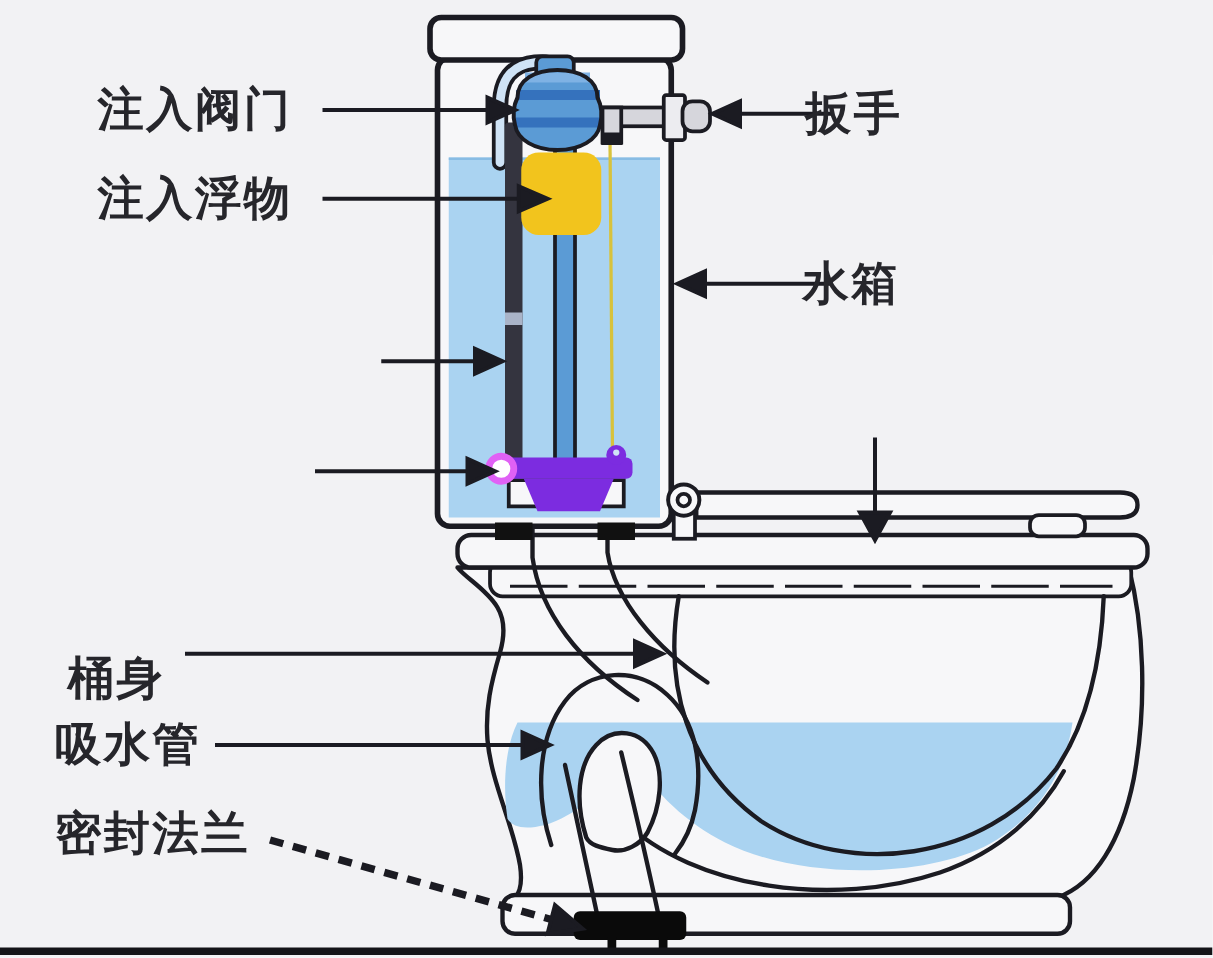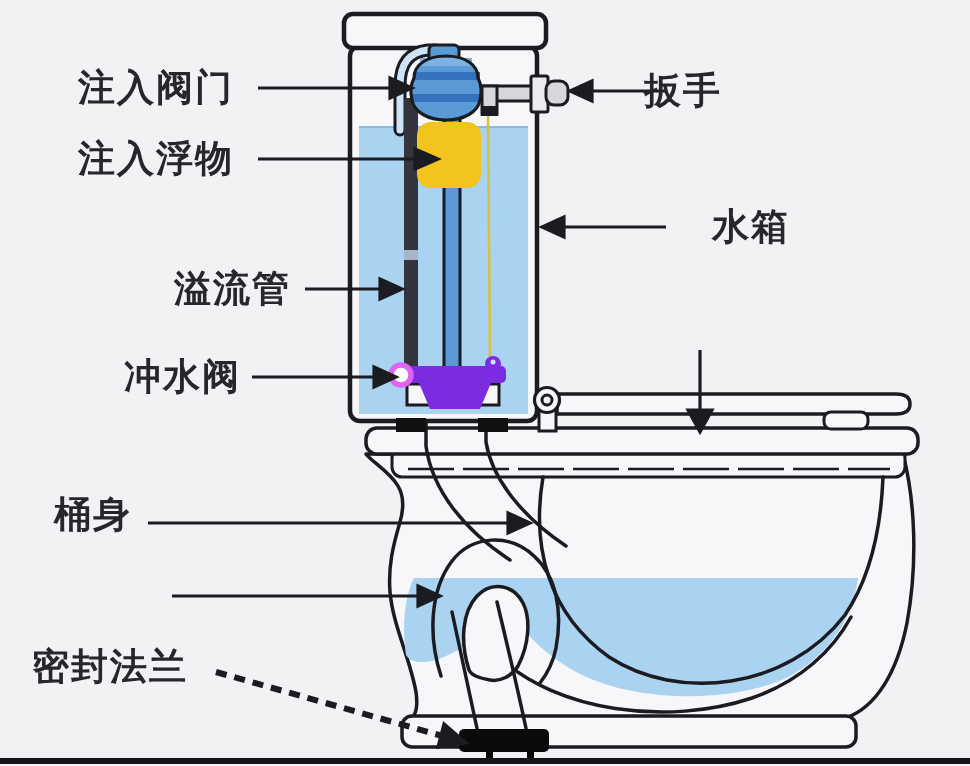--- a/index.html
+++ b/index.html
@@ -200,27 +200,26 @@
         <line x1="216" y1="672" x2="446" y2="737" stroke-width="6" stroke-dasharray="11 8"></line>
         <polygon points="466,743 438,747 444,724"></polygon>
       </g>
     </g>
   </svg>
 
   <div class="lbl" style="left:78px;top:69px">注入阀门</div>
 
   <div class="lbl" style="left:78px;top:140px">注入浮物</div>
 
-  <div class="lbl" style="left:174px;top:270px">溢流管</div>
-
-  <div class="lbl" style="left:124px;top:358px">冲水阀</div>
-
-  <div class="lbl" style="left:54px;top:496px">桶身</div>
-
-
-  <div class="lbl" style="left:32px;top:648px">密封法兰</div>
+
+
+  <div class="lbl" style="left:54px;top:524px">桶身</div>
+
+  <div class="lbl" style="left:44px;top:577px">吸水管</div>
+
+  <div class="lbl" style="left:44px;top:648px">密封法兰</div>
 
   <div class="lbl" style="left:644px;top:72px">扳手</div>
 
-  <div class="lbl" style="left:712px;top:208px">水箱</div>
+  <div class="lbl" style="left:642px;top:208px">水箱</div>
 
 
 </div>
 
 </body></html>

